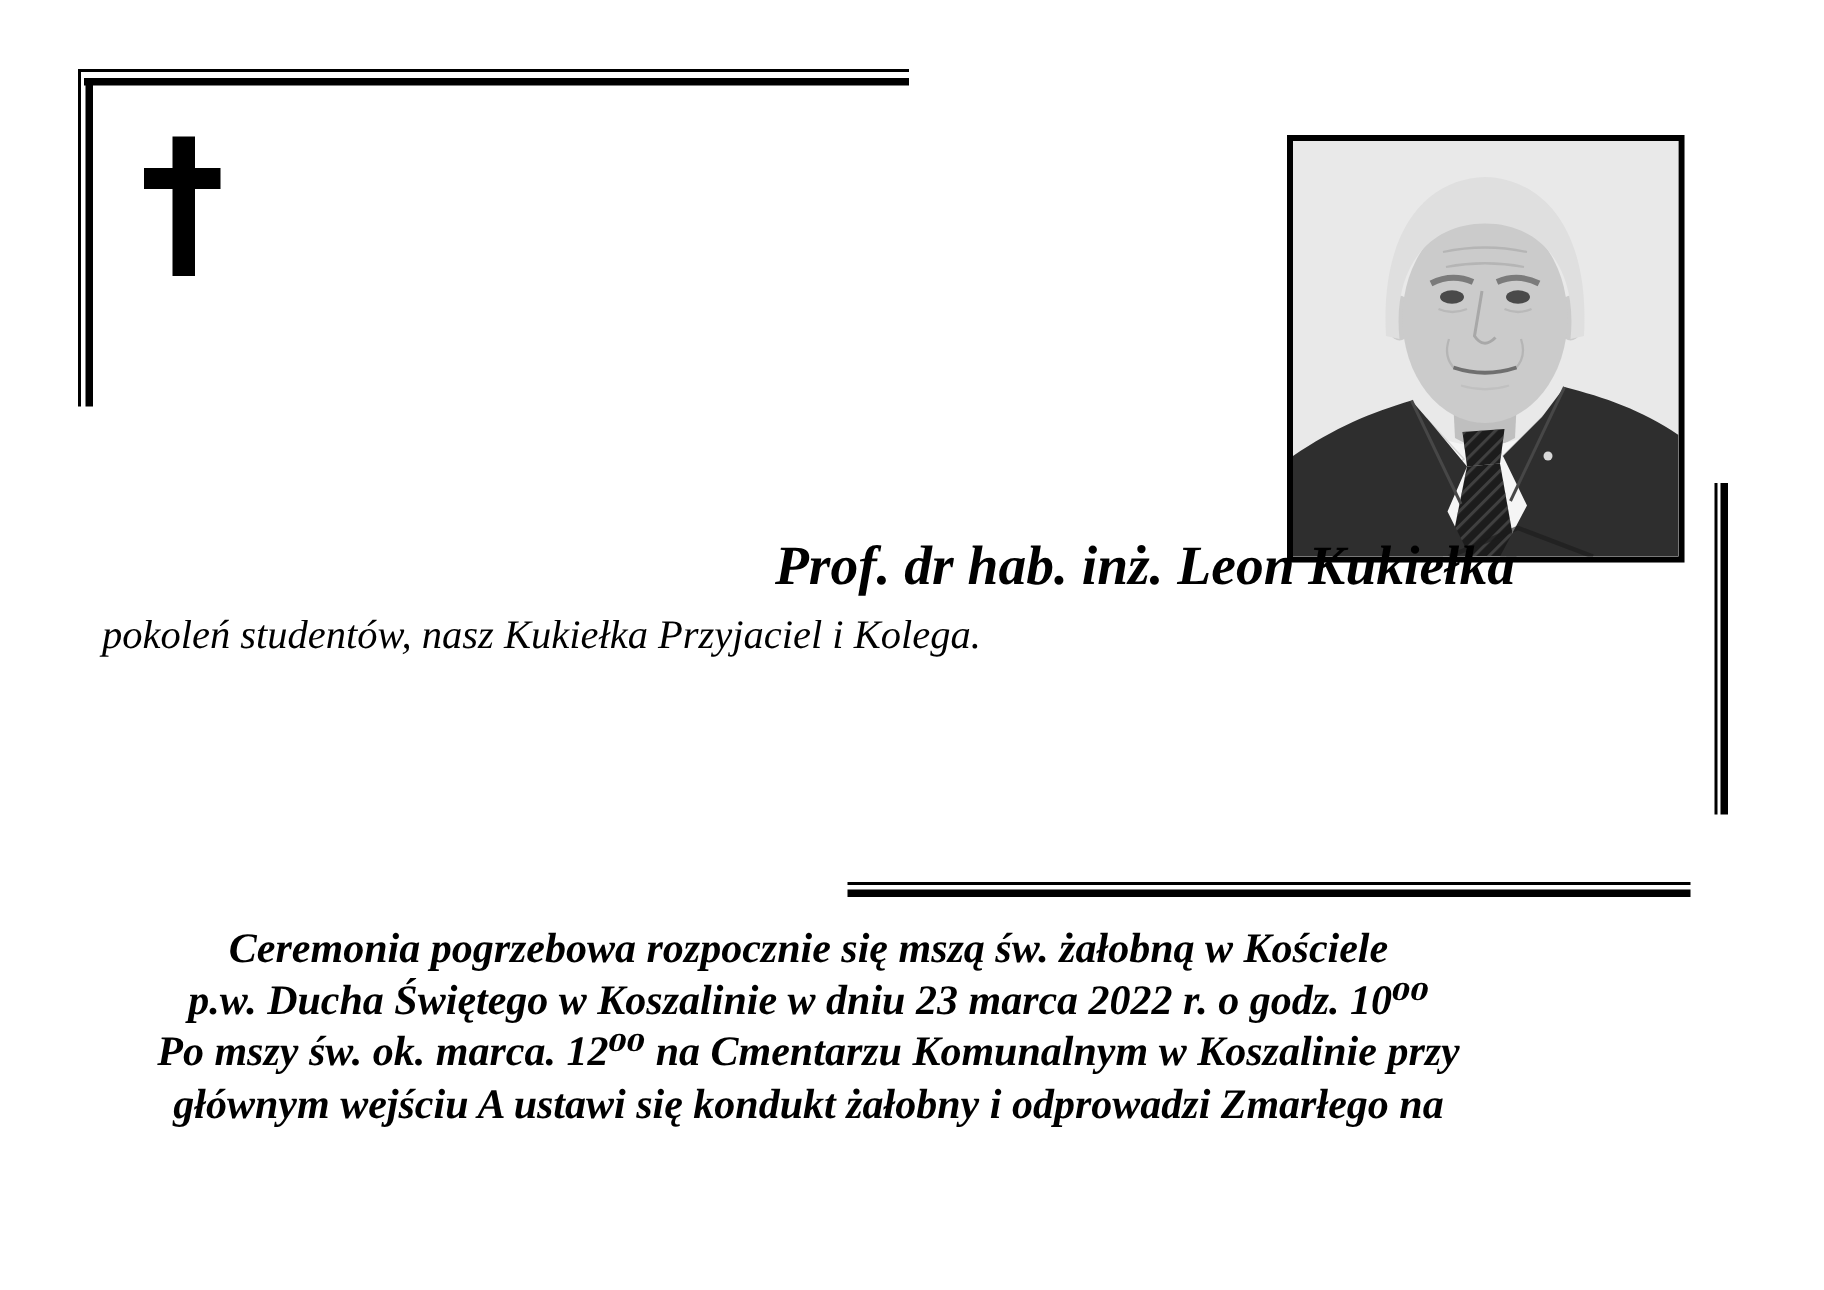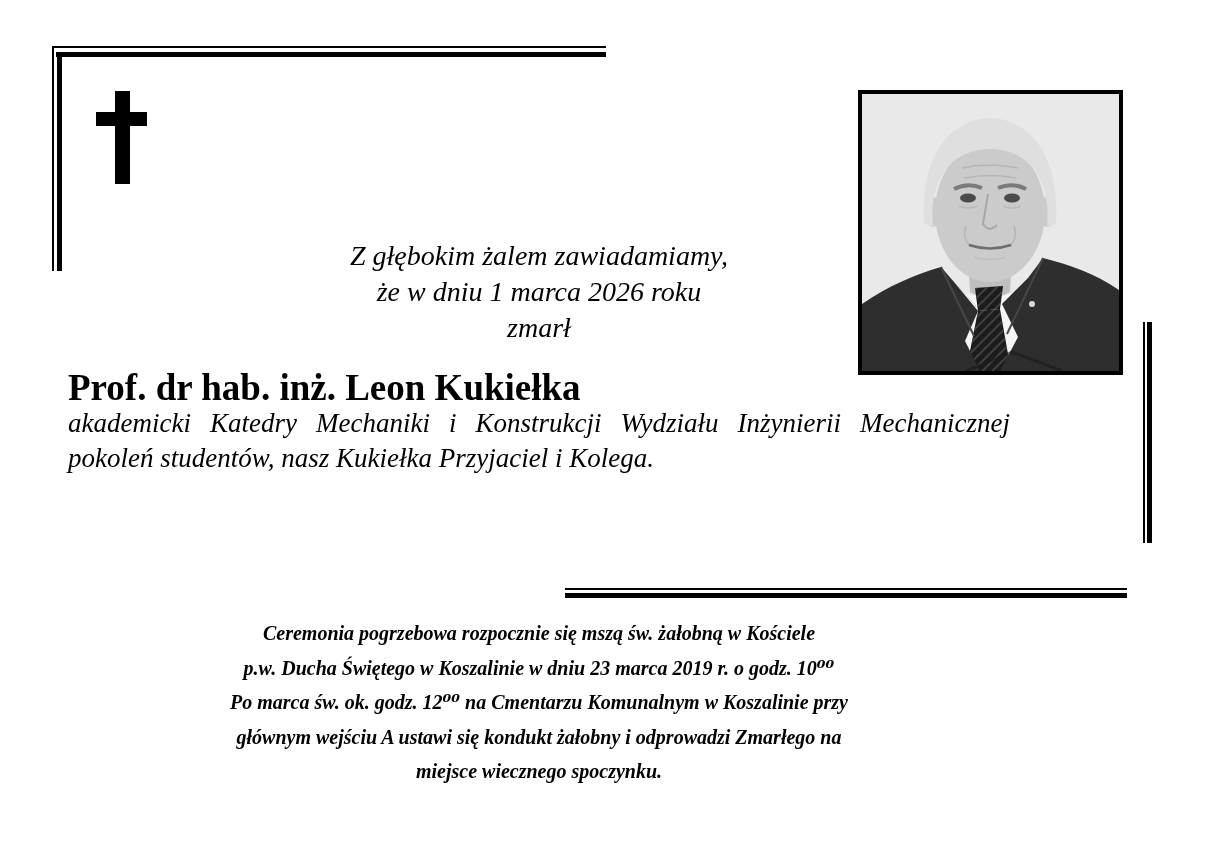--- a/index.html
+++ b/index.html
@@ -34,32 +34,32 @@
     position:absolute;left:858px;top:90px;width:265px;height:285px;
     border:4px solid #000;background:var(--photo-bg);
   }
   .photo svg{display:block;width:257px;height:277px;}
   
   .intro{
     position:absolute;left:68px;top:238px;width:942px;
     font-style:italic;font-size:28px;line-height:36px;text-align:center;
   }
   .name{
-    position:absolute;left:68px;top:366px;width:942px;
-    font-weight:bold;font-size:37px;line-height:44px;text-align:left;
+    position:absolute;left:68px;top:356px;width:942px;
+    font-style:italic;font-weight:bold;font-size:37px;line-height:44px;text-align:right;
   }
   .bio{
     position:absolute;left:68px;top:406px;width:942px;
     font-style:italic;font-size:27px;line-height:35px;
   }
   .bio-line{white-space:nowrap;text-align:justify;text-align-last:justify;}
   .bio-line.last{text-align-last:left;}
   .ceremony{
     position:absolute;left:68px;top:616px;width:942px;
-    font-style:italic;font-weight:bold;font-size:20px;line-height:34.5px;text-align:center;
+    font-style:italic;font-weight:bold;font-size:28px;line-height:34.5px;text-align:center;
   }
   .ceremony-line{white-space:nowrap;}
 </style>
 <title>Prof. dr hab. inż. Leon Kukiełka</title></head>
 <body>
 
 <div class="page">
 
   <div class="line frame-top-thin"></div>
   <div class="line frame-top-thick"></div>
@@ -127,34 +127,27 @@
 
       <path d="M79,173 L112,242" stroke="#474747" stroke-width="2" fill="none"></path>
       <path d="M181,164 L145,240" stroke="#474747" stroke-width="2" fill="none"></path>
 
       <circle cx="170" cy="210" r="3" fill="#d8d8d8"></circle>
 
       <path d="M104,277 L150,258 L200,277" stroke="#1a1a1a" stroke-width="3" fill="none" opacity="0.6"></path>
     </svg>
   </div>
 
-  <div class="intro">
-    <div class="intro-line">Z głębokim żalem zawiadamiamy,</div>
-    <div class="intro-line">że w dniu 1 marca 2026 roku</div>
-    <div class="intro-line">zmarł</div>
-  </div>
 
   <h1 class="name">Prof. dr hab. inż. Leon Kukiełka</h1>
 
   <div class="bio">
-    <div class="bio-line">akademicki Katedry Mechaniki i Konstrukcji Wydziału Inżynierii Mechanicznej</div>
     <div class="bio-line last">pokoleń studentów, nasz Kukiełka Przyjaciel i Kolega.</div>
   </div>
 
   <div class="ceremony">
     <div class="ceremony-line">Ceremonia pogrzebowa rozpocznie się mszą św. żałobną w Kościele</div>
-    <div class="ceremony-line">p.w. Ducha Świętego w Koszalinie w dniu 23 marca 2019 r. o godz. 10⁰⁰</div>
-    <div class="ceremony-line">Po marca św. ok. godz. 12⁰⁰ na Cmentarzu Komunalnym w Koszalinie przy</div>
+    <div class="ceremony-line">p.w. Ducha Świętego w Koszalinie w dniu 23 marca 2022 r. o godz. 10⁰⁰</div>
+    <div class="ceremony-line">Po mszy św. ok. marca. 12⁰⁰ na Cmentarzu Komunalnym w Koszalinie przy</div>
     <div class="ceremony-line">głównym wejściu A ustawi się kondukt żałobny i odprowadzi Zmarłego na</div>
-    <div class="ceremony-line">miejsce wiecznego spoczynku.</div>
   </div>
 
 </div>
 
 </body></html>

